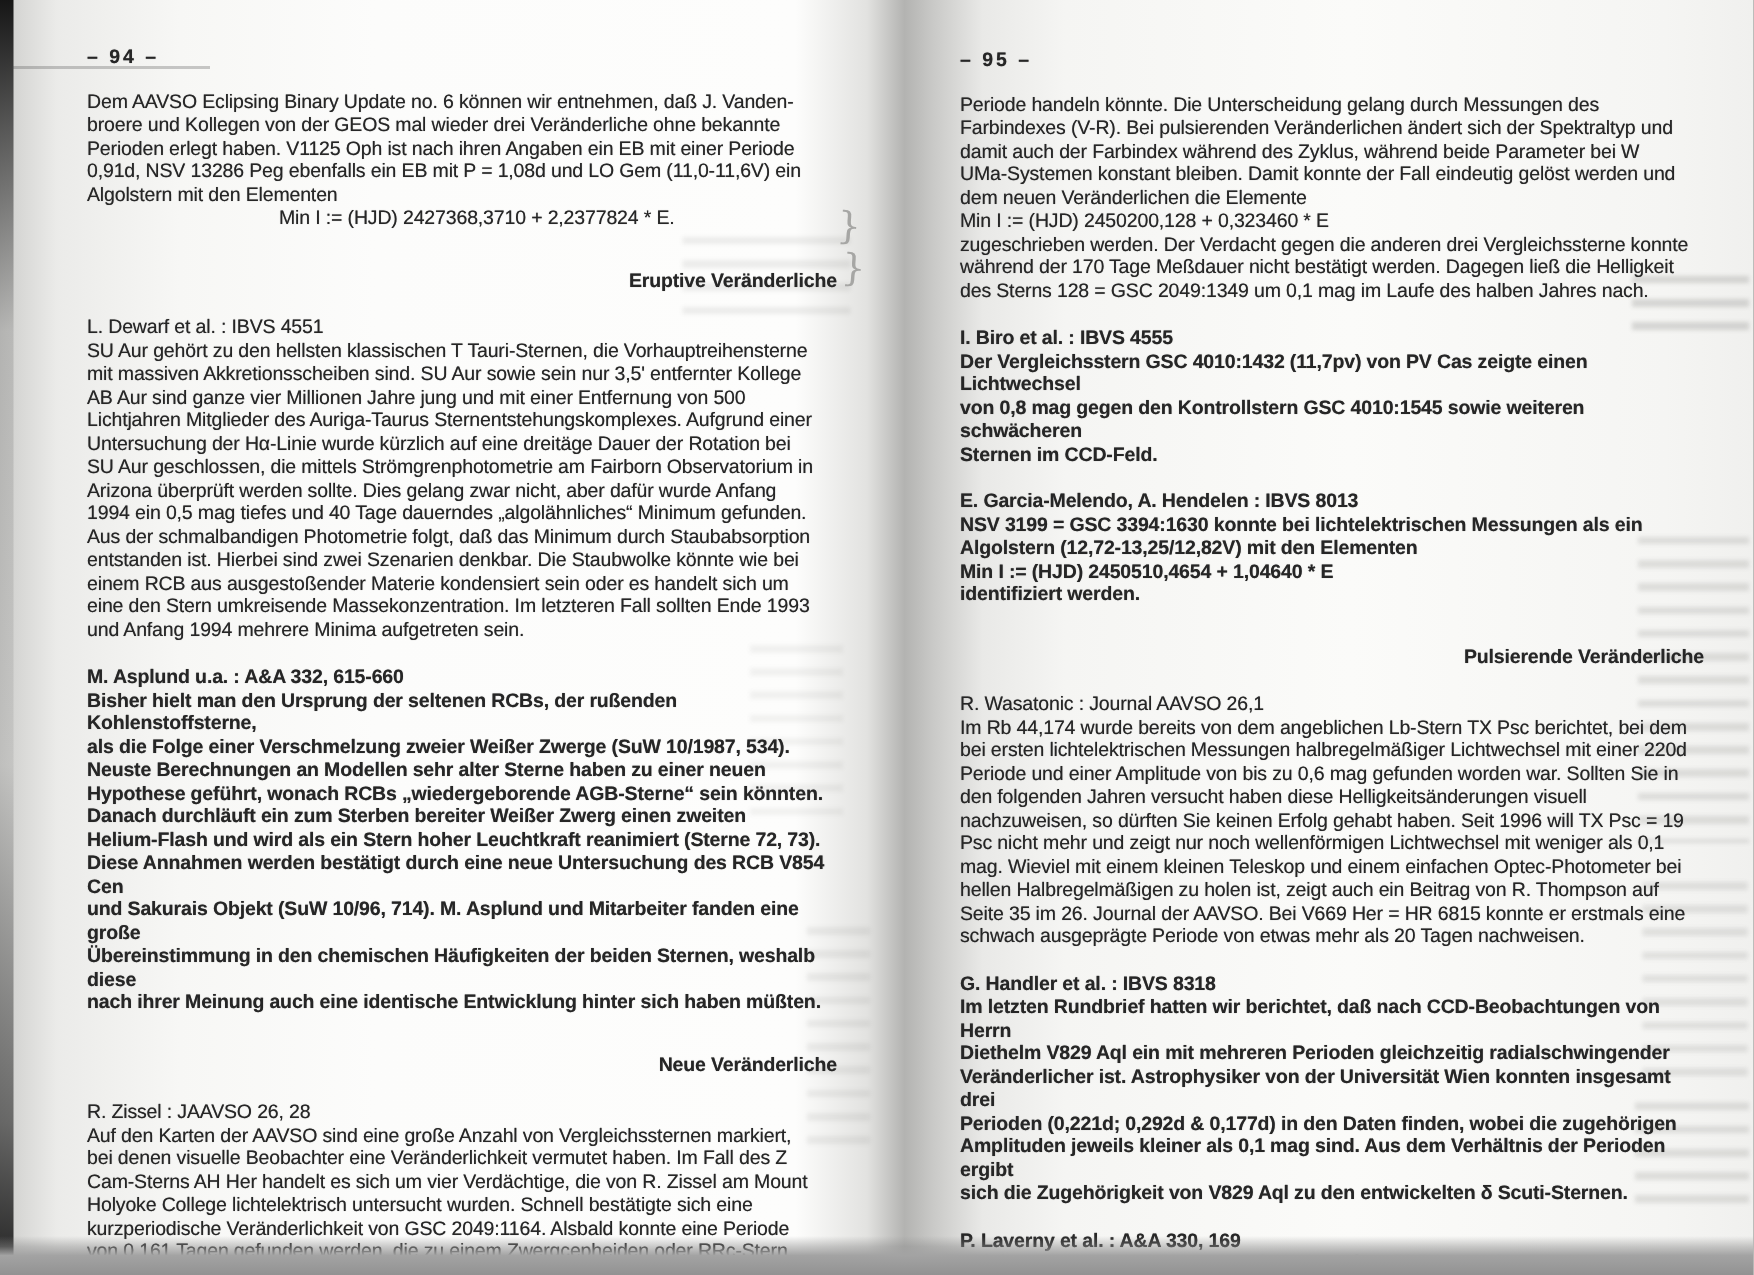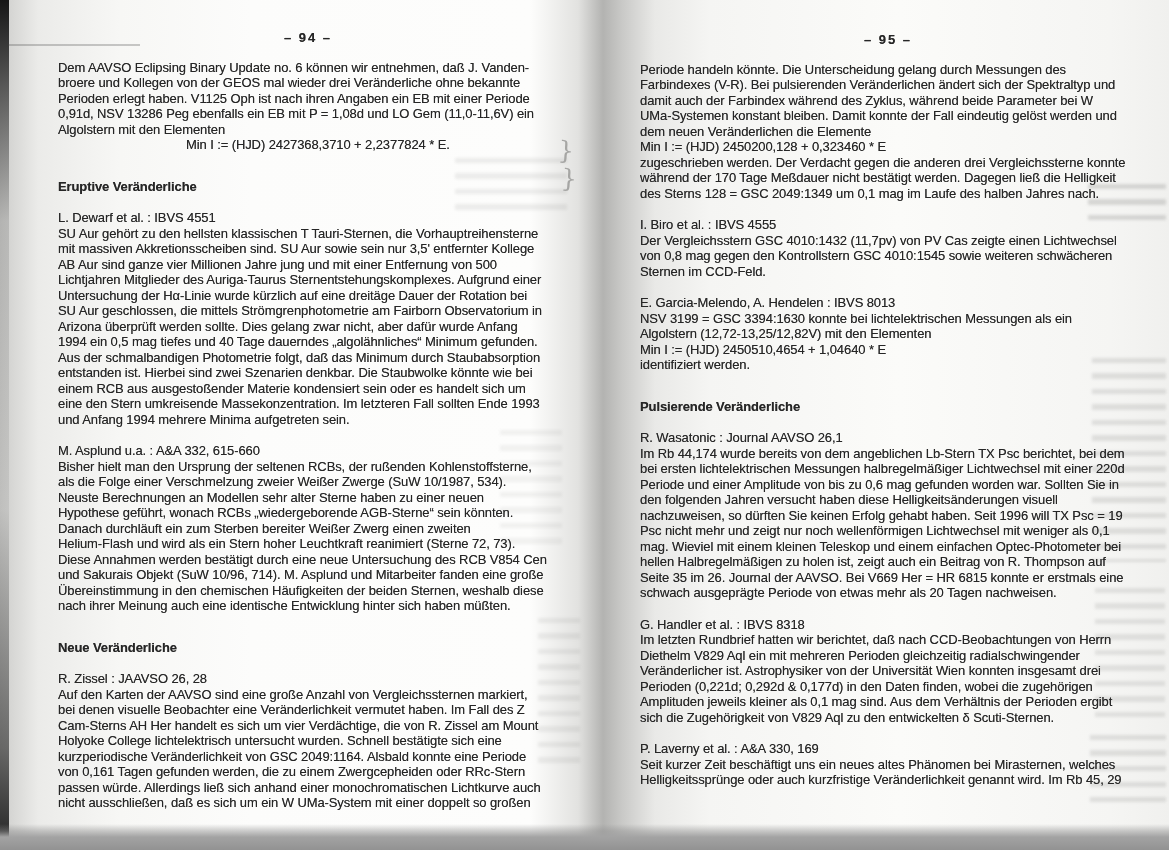--- a/index.html
+++ b/index.html
@@ -11,26 +11,26 @@
       linear-gradient(90deg,
         #cdcdcb 0px, #ebebe9 38px, #f7f7f5 120px, #fcfcfb 250px,
         #fdfdfc 530px, #e2e2e0 578px, #b3b3b1 603px, #c9c9c7 622px,
         #e9e9e7 655px, #f5f5f3 710px, #fbfbf9 900px, #f5f5f3 1110px, #f0f0ee 1169px),
       #f7f7f5;
   }
   .page { position:absolute; font-size:13px; line-height:15.5px; letter-spacing:-0.1px;
           text-shadow:0 0 0.5px rgba(45,45,45,0.65); }
   .page-left  { left:58px;  top:30px; width:500px; }
   .page-right { left:640px; top:32px; width:496px; }
-  .pagenum { text-align:center; font-weight:700; letter-spacing:2px; margin-bottom:14px; }
+  .pagenum { font-weight:700; letter-spacing:2px; margin-bottom:14px; }
   .para    { white-space:pre-line; }
   .formula { text-align:left; white-space:pre-line; }
   .indent-formula { padding-left:128px; }
-  .heading { text-align:left; font-weight:700; margin:26px 0 16px 0; }
-  .group   { margin-top:16px; }
+  .heading { text-align:right; font-weight:700; margin:26px 0 16px 0; }
+  .group   { margin-top:16px;font-weight:bold; }
   .ref     { white-space:pre-line; }
 
   .left-strip { position:absolute; left:0; top:0; width:9px; height:850px;
     background:linear-gradient(180deg,
       #161616 0%, rgba(22,22,22,0.65) 10%, rgba(22,22,22,0.14) 26%,
       rgba(22,22,22,0.08) 60%, rgba(18,18,18,0.55) 88%, #222 100%); }
   .topleft-line { position:absolute; left:8px; top:44px; width:132px; height:2px;
     background:rgba(70,70,70,0.28); }
   .bottom-band { position:absolute; left:0; top:824px; width:1169px; height:26px;
     background:linear-gradient(180deg, rgba(140,140,140,0) 0px, rgba(140,140,140,0.45) 7px,

